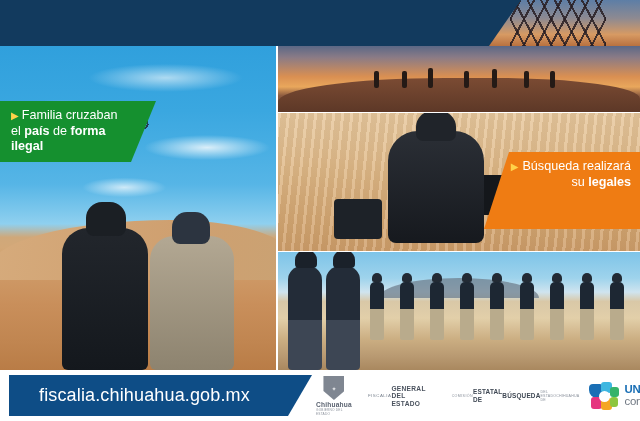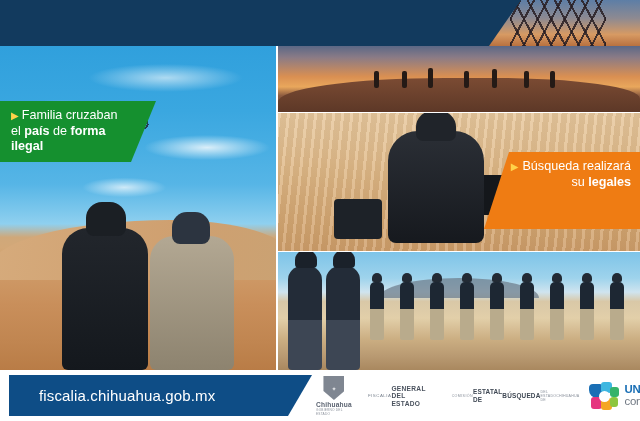--- a/index.html
+++ b/index.html
@@ -125,21 +125,21 @@
   .callout-orange .arrow { margin:0 4px 0 0; }
 
   
   .footer { position:absolute; left:0; top:370px; width:640px; height:51px; background:#fff; z-index:8; }
   .url-bar {
     position:absolute; left:9px; top:5px; width:303px; height:41px;
     background:#0e4d86;
     clip-path:polygon(0 0, 303px 0, 279px 41px, 0 41px);
     display:flex; align-items:center; padding-left:30px;
   }
-  .url-text { color:#fff; font-size:15px; letter-spacing:.15px; }
+  .url-text { color:#fff; font-size:18px; letter-spacing:.15px; }
 
   .logos { position:absolute; left:316px; top:4px; width:320px; height:44px; display:flex; align-items:center; }
   .logo { display:flex; align-items:center; }
   .divider-v { width:1px; height:26px; background:#c8ccd2; margin:0 8px; }
 
   .shield { width:21px; height:24px; background:#7f8691;
     clip-path:polygon(0 0, 100% 0, 100% 62%, 50% 100%, 0 62%);
     display:flex; align-items:center; justify-content:center; }
   .shield span { color:#e7e9ec; font-size:6px; }
   .chihuahua-wrap { display:flex; flex-direction:column; align-items:center; }

